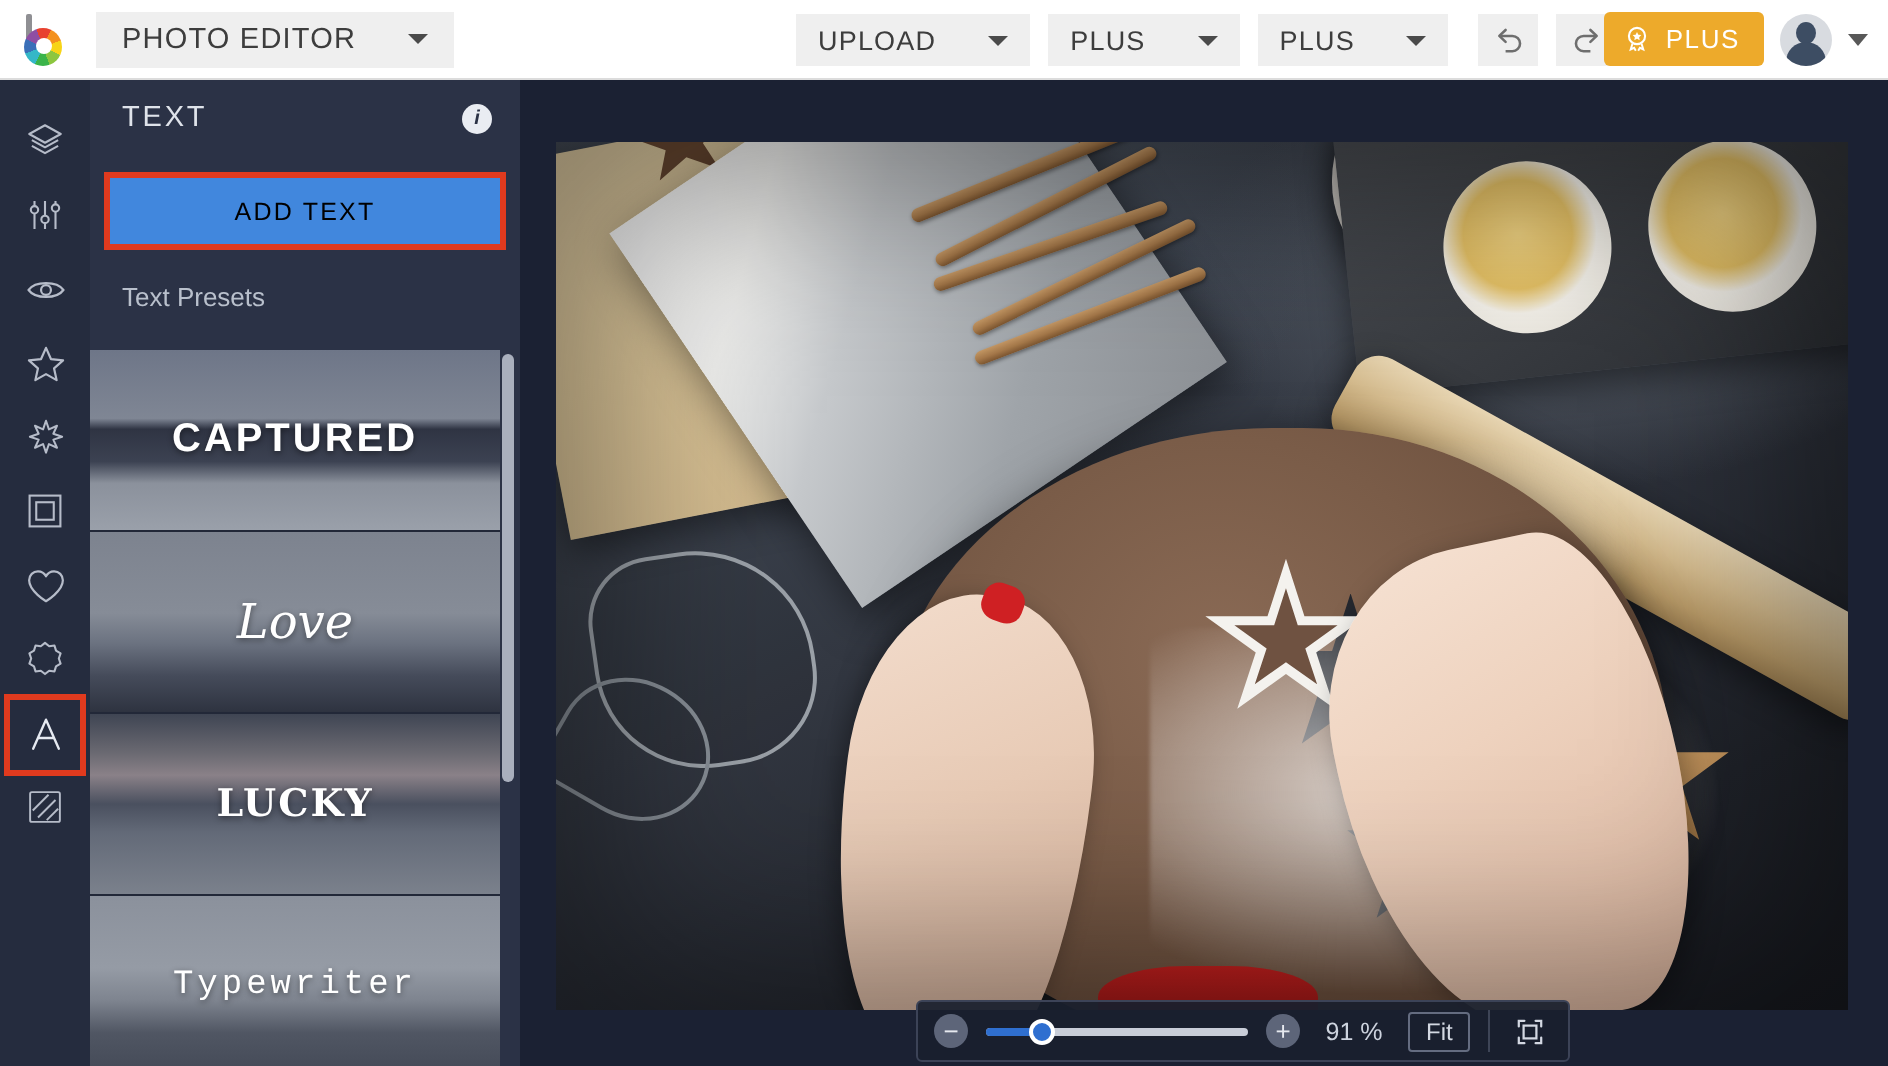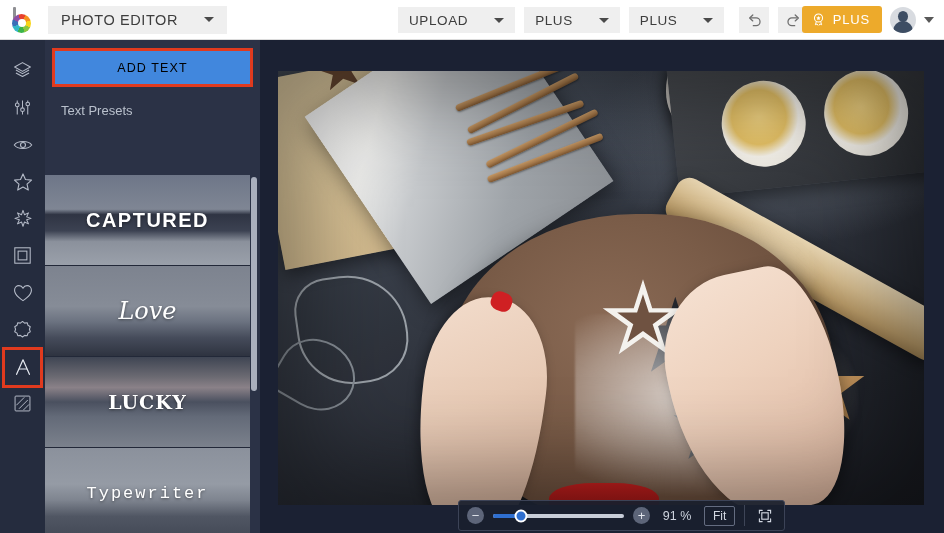--- a/index.html
+++ b/index.html
@@ -621,20 +621,24 @@
       <svg width="21" height="21" viewBox="0 0 24 24" fill="none" stroke="#b6bcc9" stroke-width="1.1">
         <rect x="3.5" y="3.5" width="17" height="17" rx="1"></rect>
         <line x1="5" y1="14" x2="14" y2="5"></line>
         <line x1="8" y1="18" x2="18" y2="8"></line>
         <line x1="13" y1="19.5" x2="19.5" y2="13"></line>
       </svg>
     </div>
   </div>
 
   <div class="panel">
+    <div class="panel-head">
+      <div class="panel-title">TEXT</div>
+      <div class="info-icon">i</div>
+    </div>
 
     <div class="add-text-wrap">
       <button class="add-text-btn">ADD TEXT</button>
     </div>
 
     <div class="presets-label">Text Presets</div>
 
     <div class="presets">
       <div class="preset p1">
         <div class="pbg"></div>

